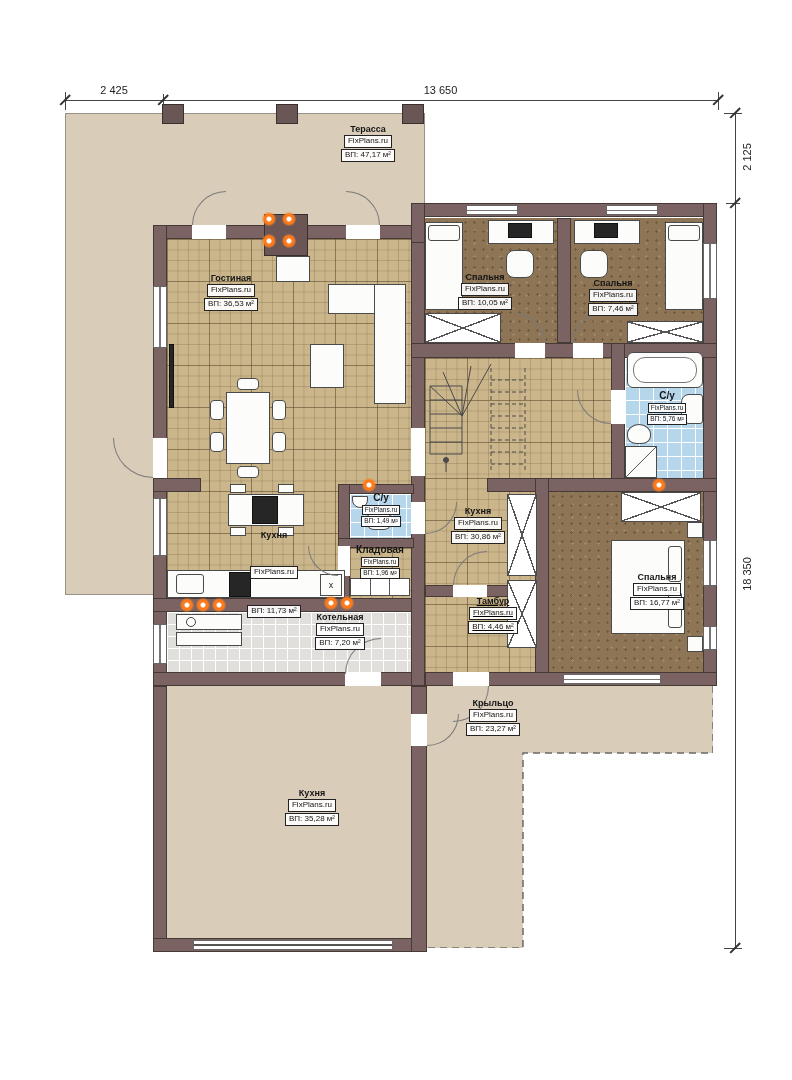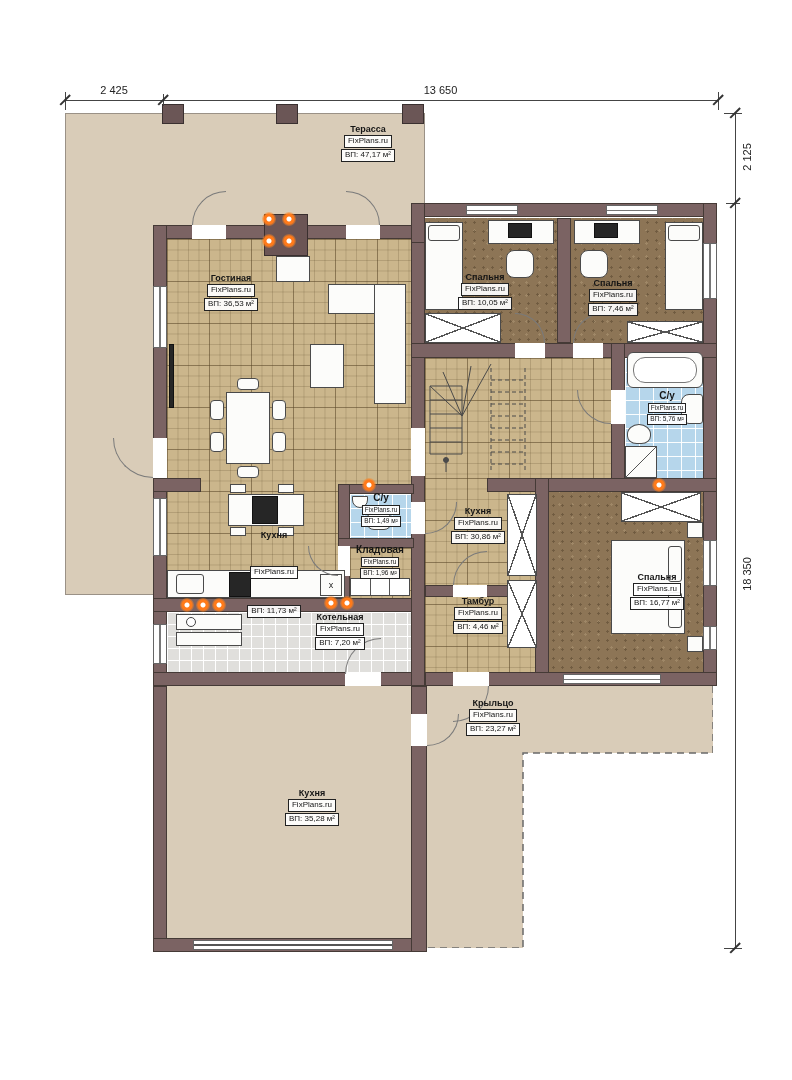--- a/index.html
+++ b/index.html
@@ -298,21 +298,21 @@
   <div class="abs rlabel small" style="left:348px;top:544px;width:64px;">
     <div class="rname">Кладовая</div>
     <div class="rbox">FixPlans.ru</div>
     <div class="rbox">ВП: 1,96 м²</div>
   </div>
   <div class="abs rlabel" style="left:440px;top:506px;width:76px;">
     <div class="rname">Кухня</div>
     <div class="rbox">FixPlans.ru</div>
     <div class="rbox">ВП: 30,86 м²</div>
   </div>
-  <div class="abs rlabel" style="left:440px;top:596px;width:76px;">
+  <div class="abs rlabel" style="left:455px;top:596px;width:76px;text-decoration:underline;">
     <div class="rname">Тамбур</div>
     <div class="rbox">FixPlans.ru</div>
     <div class="rbox">ВП: 4,46 м²</div>
   </div>
   <div class="abs rlabel" style="left:613px;top:572px;width:88px;">
     <div class="rname">Спальня</div>
     <div class="rbox">FixPlans.ru</div>
     <div class="rbox">ВП: 16,77 м²</div>
   </div>
   <div class="abs rlabel" style="left:298px;top:612px;width:84px;">

